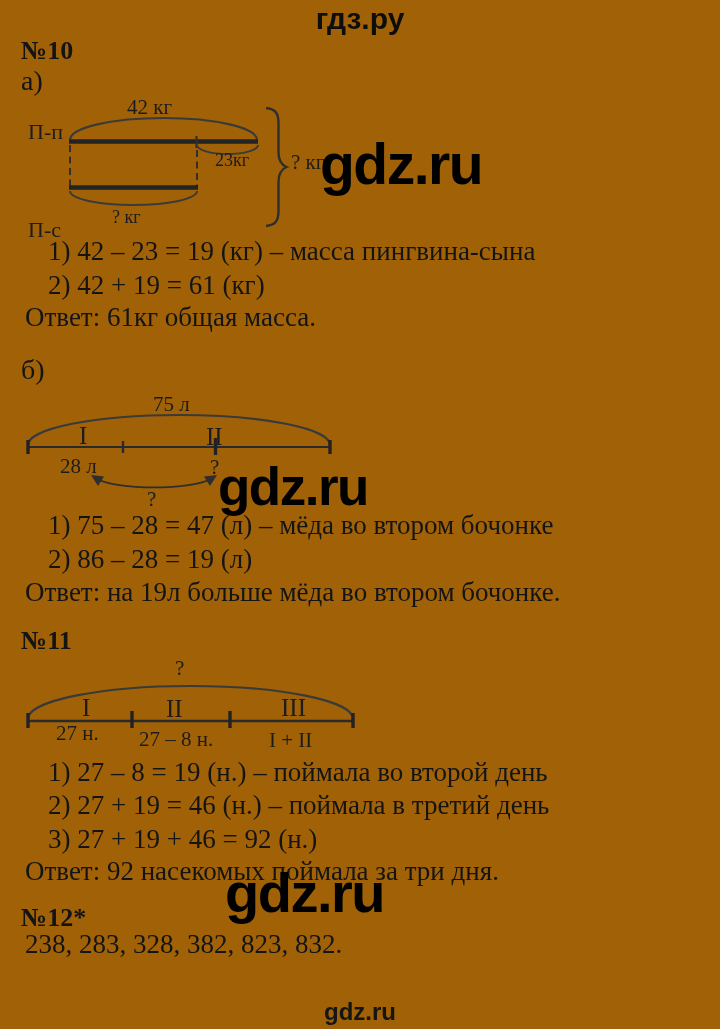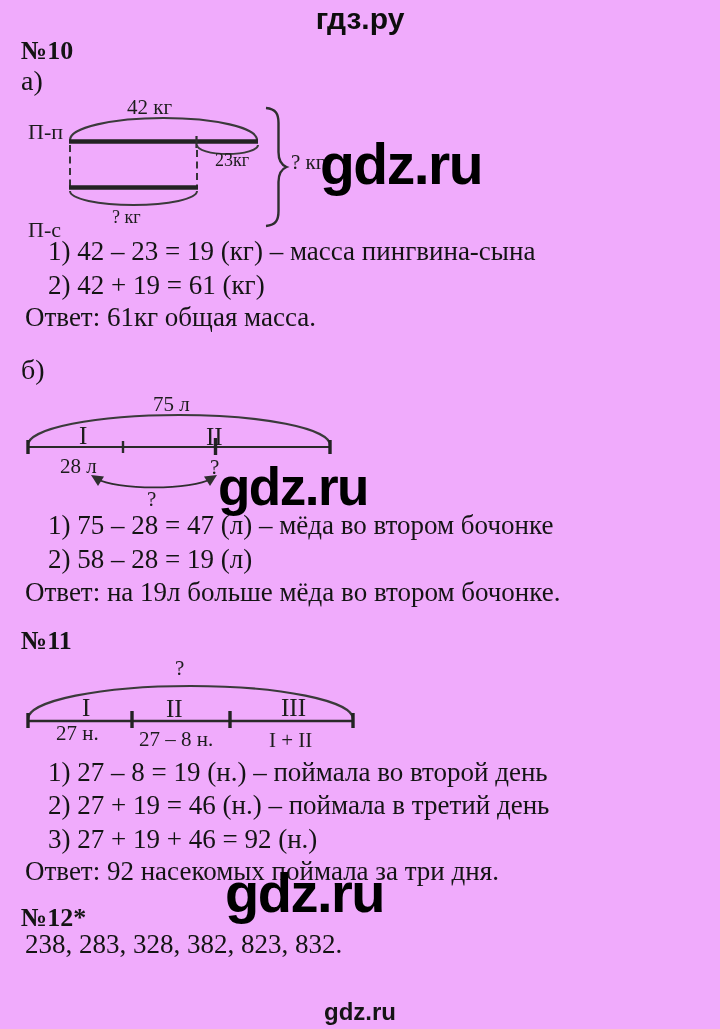--- a/index.html
+++ b/index.html
@@ -1,18 +1,18 @@
 <!DOCTYPE html>
 <html><head>
 <meta charset="utf-8">
 <style>
   * { margin:0; padding:0; box-sizing:border-box; }
   html,body { background:#fff; }
   .page {
-    position:relative; width:720px; height:1029px; background:#f0abfc;
+    position:relative; width:720px; height:1029px; background:#a16207;
     font-family:"Liberation Serif", serif; color:#141414; overflow:hidden;
   }
   .abs { position:absolute; white-space:nowrap; }
   .sans { font-family:"Liberation Sans", sans-serif; }
   .site-header { left:0; top:2px; width:100%; text-align:center;
     font-weight:bold; font-size:30px; color:#0d0d0d; }
   .site-footer { left:0; top:998px; width:100%; text-align:center;
     font-weight:bold; font-size:24px; color:#151515; }
   .heading { font-weight:bold; font-size:26px; line-height:1; }
   .part-label { font-size:28px; line-height:1; }
@@ -82,21 +82,21 @@
     <span class="abs dlabel f21" style="left:153px; top:4px;">75 л</span>
     <span class="abs dlabel f25" style="left:79px; top:33px;">I</span>
     <span class="abs dlabel f25" style="left:206px; top:34px;">II</span>
     <span class="abs dlabel f21" style="left:60px; top:66px;">28 л</span>
     <span class="abs dlabel f21" style="left:210px; top:67px;">?</span>
     <span class="abs dlabel f21" style="left:147px; top:99px;">?</span>
     <span class="abs wm wm-b" style="top:70px;">gdz.ru</span>
   </div>
 
   <div class="abs body-line" style="left:48px; top:511px;">1) 75 – 28 = 47 (л) – мёда во втором бочонке</div>
-  <div class="abs body-line" style="left:48px; top:545px;">2) 58 – 28 = 19 (л)</div>
+  <div class="abs body-line" style="left:48px; top:545px;">2) 86 – 28 = 19 (л)</div>
   <div class="abs body-line" style="left:25px; top:578px;">Ответ: на 19л больше мёда во втором бочонке.</div>
 
   <div class="abs heading" style="left:21px; top:628px;">№11</div>
 
   <div class="diagram" id="diagram-c">
     <svg width="400" height="102" viewBox="0 0 400 102">
       <path d="M 28 64 A 162.5 33 0 0 1 353 64" fill="none" stroke="#3a3a3a" stroke-width="2.2"></path>
       <line x1="28" y1="66" x2="353" y2="66" stroke="#2a2a2a" stroke-width="2.4"></line>
       <line x1="28" y1="58" x2="28" y2="73" stroke="#222" stroke-width="3.4"></line>
       <line x1="353" y1="58" x2="353" y2="73" stroke="#222" stroke-width="3.4"></line>

